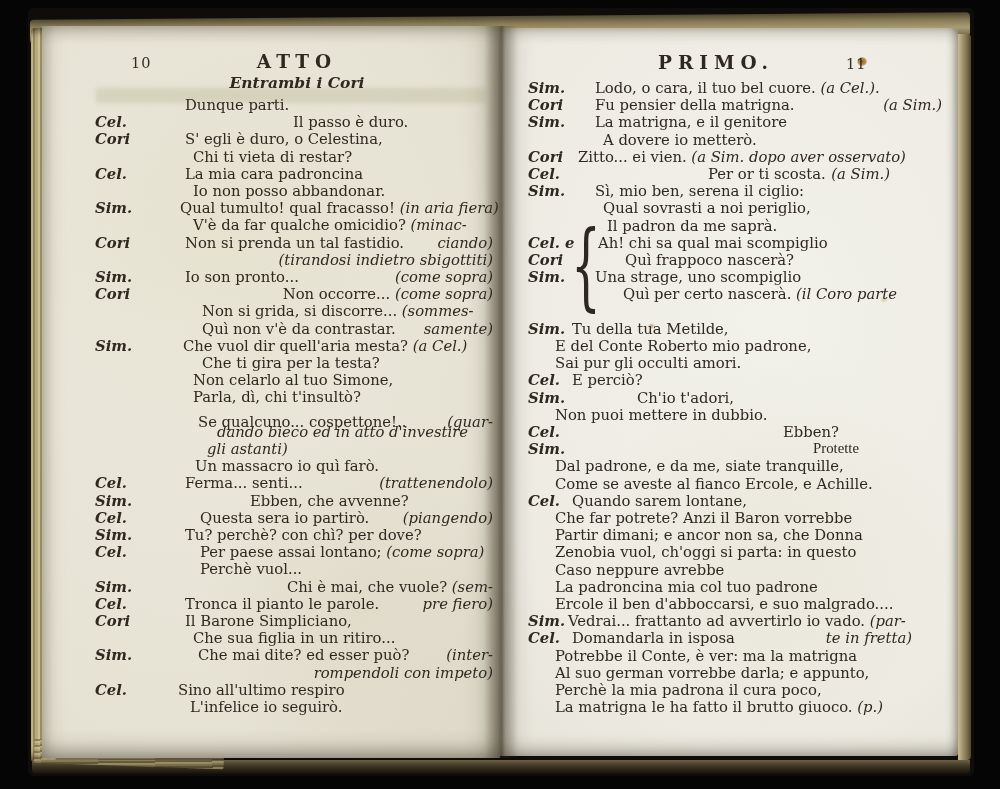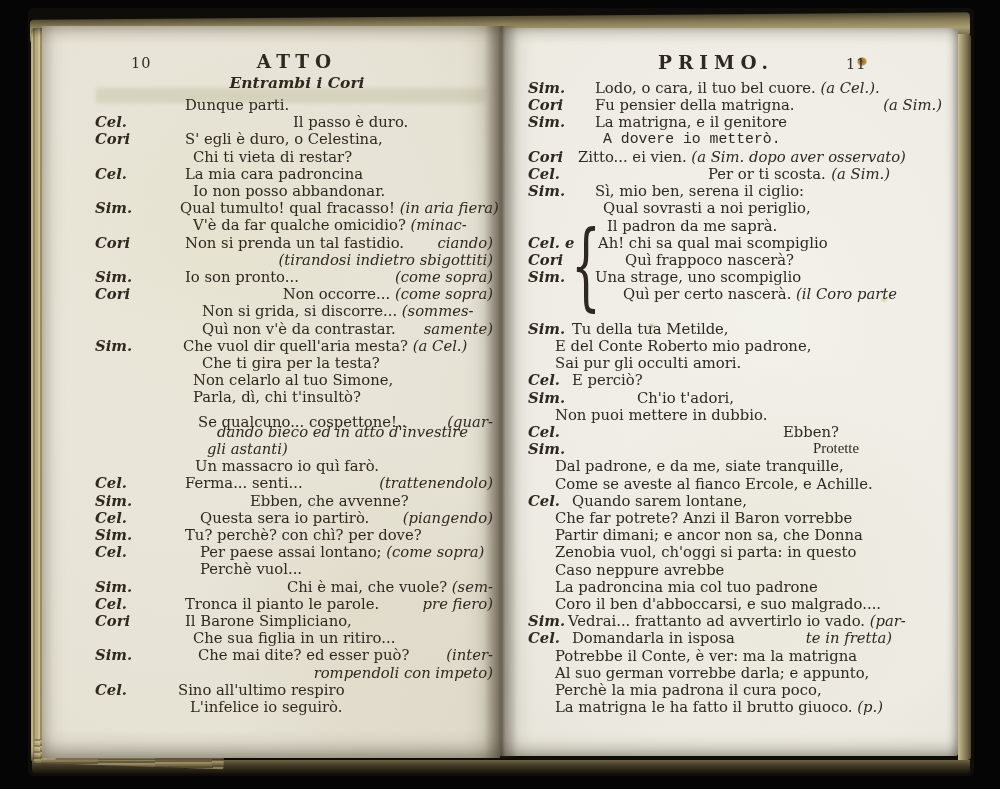--- a/index.html
+++ b/index.html
@@ -246,21 +246,21 @@
       </div>
       <div class="tline" style="top: 17.2px;">
         <span class="speaker">Cori</span>
         <span class="mseg" style="left: 67px;"><span>Fu pensier della matrigna.</span></span>
         <span class="rseg" style="right: 10px;"><span class="it">(a Sim.)</span></span>
       </div>
       <div class="tline" style="top: 34.4px;">
         <span class="speaker">Sim.</span>
         <span class="mseg" style="left: 67px;"><span>La matrigna, e il genitore</span></span>
       </div>
-      <div class="tline" style="top: 51.6px; font-family: Liberation Mono, monospace;">
+      <div class="tline" style="top: 51.6px;">
         <span class="mseg" style="left: 75px;"><span>A dovere io metterò.</span></span>
       </div>
       <div class="tline" style="top: 68.8px;">
         <span class="speaker">Cori</span>
         <span class="mseg" style="left: 50px;"><span>Zitto... ei vien. </span><span class="it">(a Sim. dopo aver osservato)</span></span>
       </div>
       <div class="tline" style="top: 86px;">
         <span class="speaker">Cel.</span>
         <span class="mseg" style="left: 180px;"><span>Per or ti scosta.</span></span>
         <span class="rseg" style="right: 62px;"><span class="it">(a Sim.)</span></span>
@@ -338,30 +338,30 @@
       <div class="tline" style="top: 464.4px;">
         <span class="mseg" style="left: 27px;"><span>Zenobia vuol, ch'oggi si parta: in questo</span></span>
       </div>
       <div class="tline" style="top: 481.6px;">
         <span class="mseg" style="left: 27px;"><span>Caso neppure avrebbe</span></span>
       </div>
       <div class="tline" style="top: 498.8px;">
         <span class="mseg" style="left: 27px;"><span>La padroncina mia col tuo padrone</span></span>
       </div>
       <div class="tline" style="top: 516px;">
-        <span class="mseg" style="left: 27px;"><span>Coro il ben d'abboccarsi, e suo malgrado....</span></span>
+        <span class="mseg" style="left: 27px;"><span>Ercole il ben d'abboccarsi, e suo malgrado....</span></span>
       </div>
       <div class="tline" style="top: 533.2px;">
         <span class="speaker">Sim.</span>
         <span class="mseg" style="left: 40px;"><span>Vedrai... frattanto ad avvertirlo io vado. </span><span class="it">(par-</span></span>
       </div>
       <div class="tline" style="top: 550.4px;">
         <span class="speaker">Cel.</span>
         <span class="mseg" style="left: 44px;"><span>Domandarla in isposa</span></span>
-        <span class="rseg" style="right: 60px;"><span class="it">te in fretta)</span></span>
+        <span class="rseg" style="right: 40px;"><span class="it">te in fretta)</span></span>
       </div>
       <div class="tline" style="top: 567.6px;">
         <span class="mseg" style="left: 27px;"><span>Potrebbe il Conte, è ver: ma la matrigna</span></span>
       </div>
       <div class="tline" style="top: 584.8px;">
         <span class="mseg" style="left: 27px;"><span>Al suo german vorrebbe darla; e appunto,</span></span>
       </div>
       <div class="tline" style="top: 602px;">
         <span class="mseg" style="left: 27px;"><span>Perchè la mia padrona il cura poco,</span></span>
       </div>

